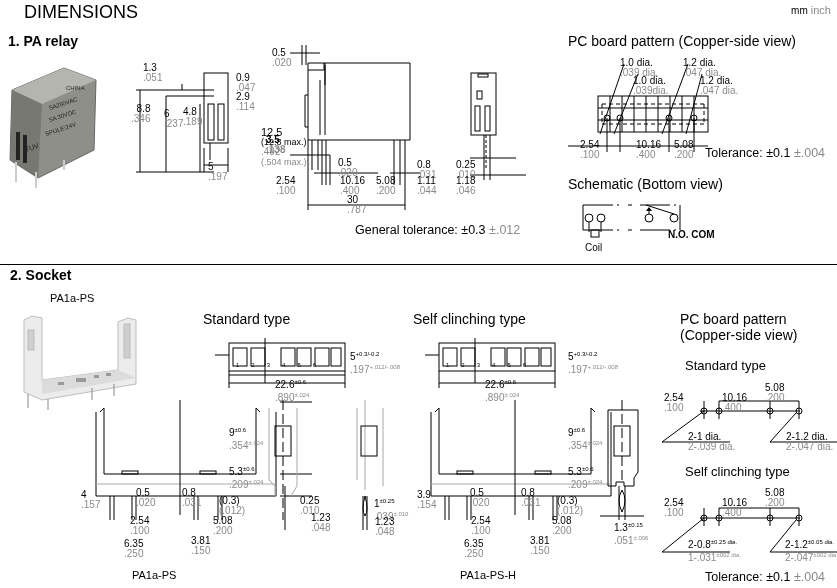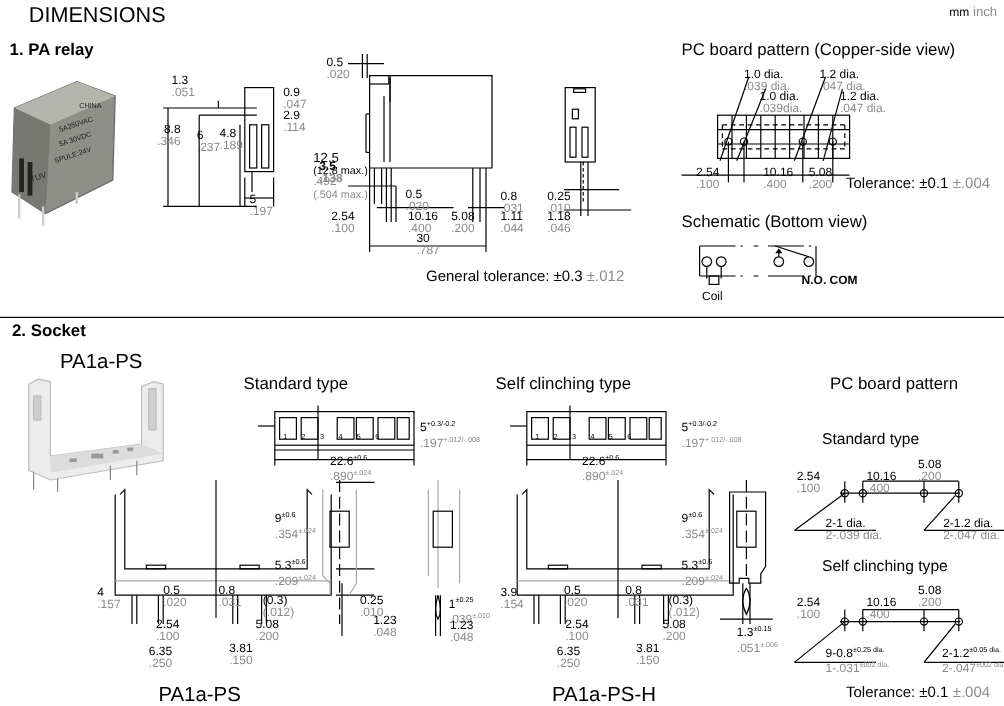--- a/index.html
+++ b/index.html
@@ -5,21 +5,21 @@
   html, body { margin: 0; padding: 0; background: #ffffff; }
   body { width: 837px; height: 588px; position: relative; overflow: hidden;
          font-family: "Liberation Sans", sans-serif; color: #000; }
   .abs { position: absolute; white-space: nowrap; }
   .title { font-weight: normal; font-size: 18px; left: 24px; top: 2px; }
   .units { right: 6px; top: 4px; font-size: 11px; }
   .units .mm { color: #000; }
   .units .inch { color: #8a8a8a; }
   .sec { font-weight: bold; font-size: 14px; }
   .h2 { font-size: 14px; }
-  .lbl { font-size: 17px; }
+  .lbl { font-size: 11px; }
   .mm { font-size: 10px; line-height: 10px; color: #000; }
   .dim { position: absolute; white-space: nowrap; font-size: 10px; line-height: 10px; }
   .dim .a { display: block; color: #000; }
   .dim .b { display: block; color: #8a8a8a; }
   .dim sup { font-size: 6px; }
   .tol { font-size: 12.5px; }
   .tol .g { color: #8a8a8a; }
   .divider { position: absolute; left: 0; top: 264px; width: 837px; height: 1px; background: #000; }
   svg { position: absolute; overflow: visible; }
   .ln { stroke: #000; stroke-width: 1; fill: none; }
@@ -516,22 +516,23 @@
   <line class="ln" x1="25" y1="86" x2="25" y2="120"></line>
   <line class="ln" x1="0" y1="116" x2="44" y2="116"></line>
 </svg>
 <div class="dim" style="left:614px;top:520px;">
   <span class="a"><span>1.3</span><sup>±0.15</sup></span>
   <span class="b"><span>.051</span><sup>±.006</sup></span>
 </div>
 
 <div class="abs lbl" style="left:460px;top:569px;">PA1a-PS-H</div>
 
-<div class="abs" style="left:680px;top:311px;font-size:14px;text-align:center;width:130px;">
+<div class="abs" style="left:680px;top:311px;font-size:14px;text-align:left;width:130px;">
   <div>PC board pattern</div>
+  <div>(Copper-side view)</div>
 </div>
 <div class="abs" style="left:685px;top:358px;font-size:13px;">Standard type</div>
 
 <svg style="left:660px;top:385px;" width="177" height="70">
   <line class="ln" x1="40" y1="26" x2="140" y2="26"></line>
   <circle class="ln" cx="44" cy="26" r="3"></circle>
   <circle class="ln" cx="59" cy="26" r="3"></circle>
   <circle class="ln" cx="110" cy="26" r="3"></circle>
   <circle class="ln" cx="139" cy="26" r="3"></circle>
   <line class="ln" x1="44" y1="16" x2="44" y2="34"></line>
@@ -591,21 +592,21 @@
   </div>
 <div class="dim" style="left:722px;top:498px;">
     <span class="a">10.16</span>
     <span class="b">.400</span>
   </div>
 <div class="dim" style="left:765px;top:488px;">
     <span class="a">5.08</span>
     <span class="b">.200</span>
   </div>
 <div class="dim" style="left:688px;top:537px;">
-  <span class="a"><span>9-0.8</span><sup>±0.25 dia.</sup></span>
+  <span class="a"><span>2-0.8</span><sup>±0.25 dia.</sup></span>
   <span class="b"><span>1-.031</span><sup>±002 dia.</sup></span>
 </div>
 <div class="dim" style="left:785px;top:537px;">
   <span class="a"><span>2-1.2</span><sup>±0.05 dia.</sup></span>
   <span class="b"><span>2-.047</span><sup>±002 dia.</sup></span>
 </div>
 
 <div class="abs tol" style="left:705px;top:570px;">
   <span>Tolerance: ±0.1</span>
   <span class="g">±.004</span>

